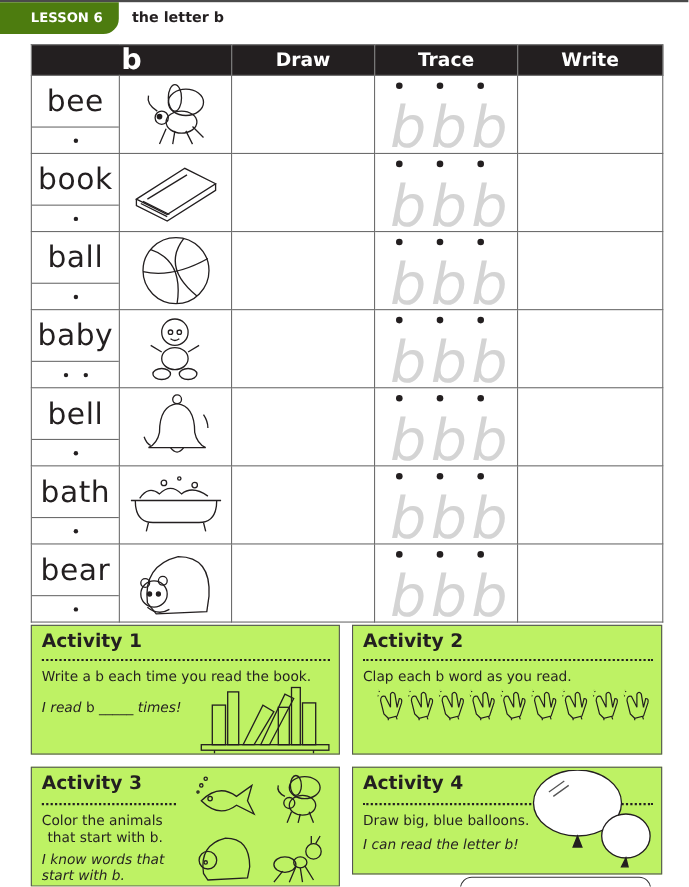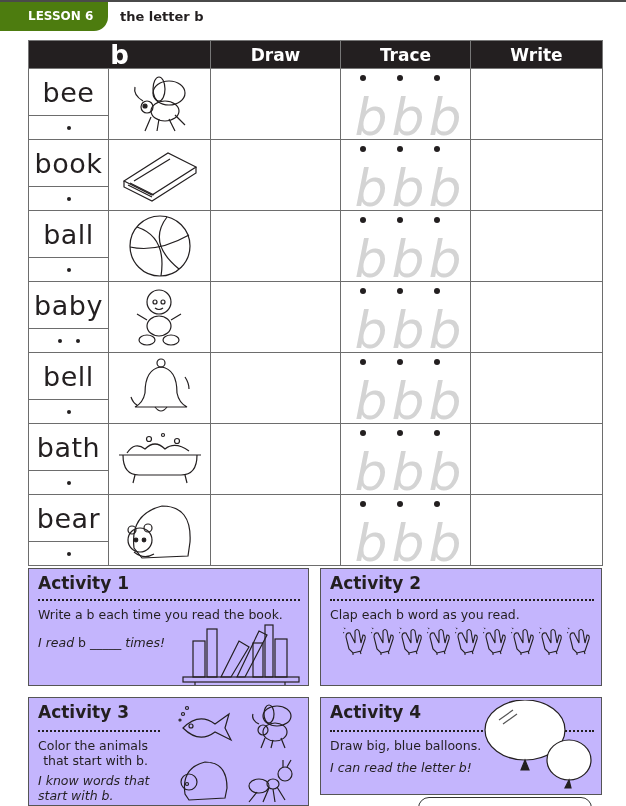--- a/index.html
+++ b/index.html
@@ -14,21 +14,21 @@
   .wordcell{padding:0 !important;}
   .wordwrap{display:flex;flex-direction:column;height:70px;}
   .word{flex:0 0 46px;display:flex;align-items:center;justify-content:center;font-size:27px;font-family:"DejaVu Sans",sans-serif;border-bottom:1px solid #6d6d6d;letter-spacing:0.5px;}
   .dots{flex:1;display:flex;align-items:center;justify-content:center;gap:14px;}
   .dot{width:4px;height:4px;border-radius:50%;background:#231f20;}
   .pic{display:flex;align-items:center;justify-content:center;height:70px;}
   .trace{display:flex;justify-content:center;gap:9px;height:70px;align-items:flex-end;}
   .tl{position:relative;width:28px;height:64px;}
   .tl .tdot{position:absolute;left:5px;top:0;width:6px;height:6px;border-radius:50%;background:#231f20;}
   .tl .tchar{position:absolute;left:0;bottom:-4px;font-size:52px;font-style:italic;color:#d4d4d4;font-family:"DejaVu Sans",sans-serif;font-weight:300;line-height:1;}
-  .act{position:absolute;border:1.5px solid #555;box-sizing:border-box;background:#c4b5fd;}
+  .act{position:absolute;border:1.5px solid #555;box-sizing:border-box;background:#bef264;}
   .act h3{margin:0;position:absolute;left:9px;top:4px;font-size:17px;font-weight:bold;font-family:"DejaVu Sans",sans-serif;}
   .act .rule{position:absolute;left:9px;height:0;border-top:2px dotted #231f20;}
   .act .txt{position:absolute;left:9px;font-size:12.5px;color:#231f20;}
   .it{font-style:italic;}
   .pill{position:absolute;left:418px;top:797px;width:172px;height:20px;border:1.5px solid #333;border-radius:12px;background:#fff;}
 </style>
 </head>
 <body>
 
 <div class="topbar"></div>

